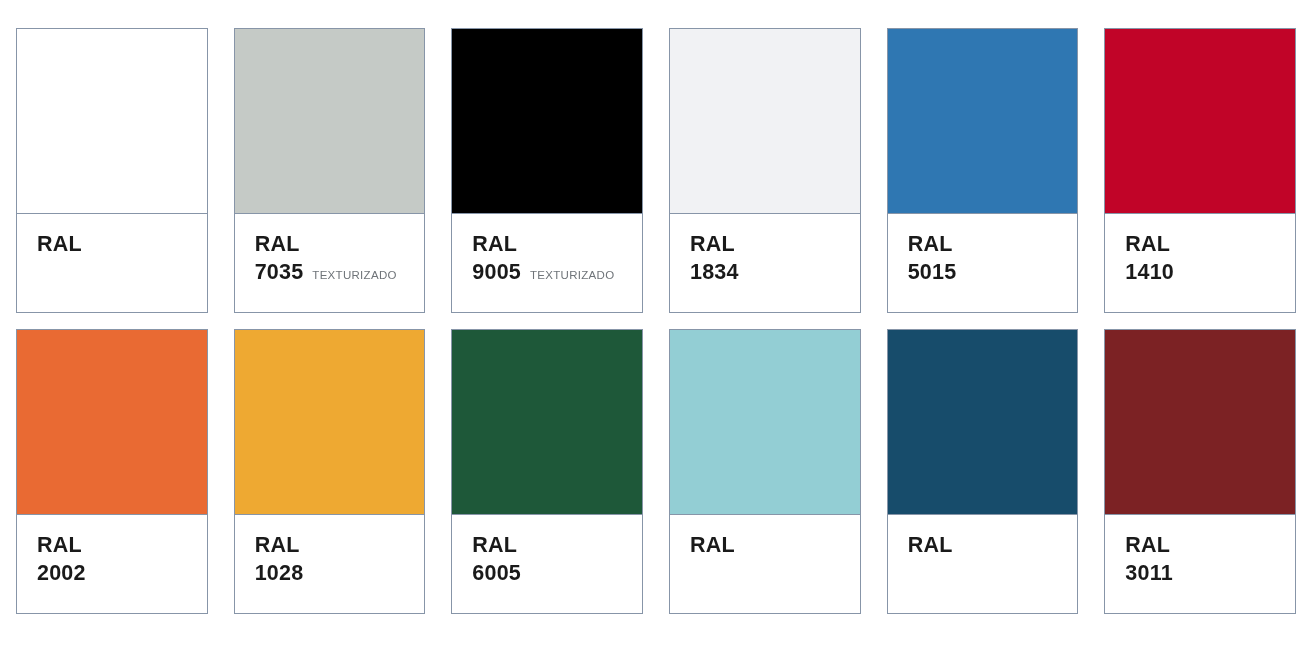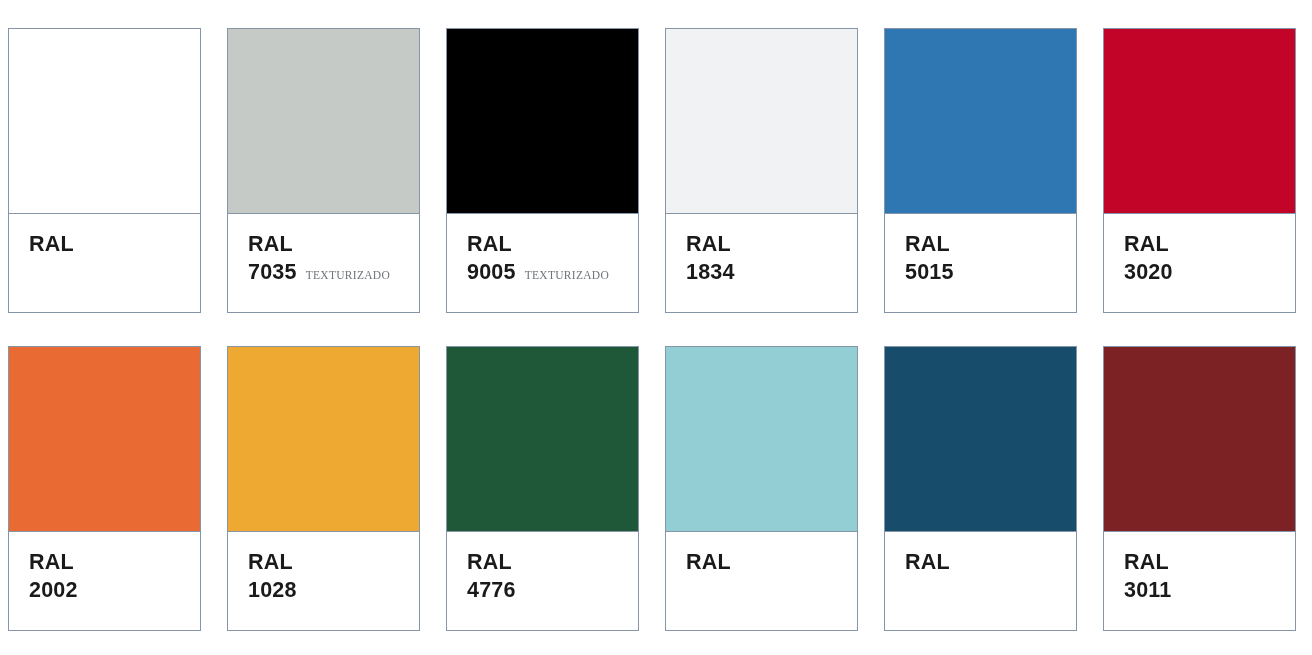--- a/index.html
+++ b/index.html
@@ -12,25 +12,25 @@
     height: 655px;
     background: #ffffff;
     font-family: "Liberation Sans", sans-serif;
     overflow: hidden;
   }
 
   #swatch-grid {
     box-sizing: border-box;
     width: 1312px;
     height: 655px;
-    padding: 28px 16px 24px 8px;
+    padding: 28px 16px 24px 16px;
     display: flex;
     flex-direction: column;
     justify-content: flex-start;
-    gap: 33px;
+    gap: 16px;
   }
 
   .swatch-row {
     display: flex;
     flex-direction: row;
     justify-content: flex-start;
     align-items: flex-start;
     gap: 26px;
     height: 285px;
   }
@@ -85,21 +85,20 @@
     color: #1a1a1a;
     letter-spacing: 0.2px;
   }
 
   .label-finish {
     font-size: 11.5px;
     font-weight: normal;
     color: #6f7479;
     letter-spacing: 0.3px;
     white-space: nowrap;
-    font-family: Liberation Serif, serif;
   }
 
   .label-finish:empty {
     display: none;
   }
 </style>
 </head>
 <body>
 
 <div id="swatch-grid">
@@ -147,21 +146,21 @@
           <div class="label-coderow">
             <span class="label-code">5015</span>
           </div>
         </div>
       </div>
       <div class="swatch-card">
         <div class="swatch-color" style="background-color: rgb(193, 4, 40);"></div>
         <div class="swatch-label">
           <div class="label-ral">RAL</div>
           <div class="label-coderow">
-            <span class="label-code">3020</span>
+            <span class="label-code">1410</span>
           </div>
         </div>
       </div>
     </div>
   <div class="swatch-row">
       <div class="swatch-card">
         <div class="swatch-color" style="background-color: rgb(233, 106, 51);"></div>
         <div class="swatch-label">
           <div class="label-ral">RAL</div>
           <div class="label-coderow">
@@ -176,21 +175,21 @@
           <div class="label-coderow">
             <span class="label-code">1028</span>
           </div>
         </div>
       </div>
       <div class="swatch-card">
         <div class="swatch-color" style="background-color: rgb(30, 88, 57);"></div>
         <div class="swatch-label">
           <div class="label-ral">RAL</div>
           <div class="label-coderow">
-            <span class="label-code">4776</span>
+            <span class="label-code">6005</span>
           </div>
         </div>
       </div>
       <div class="swatch-card">
         <div class="swatch-color" style="background-color: rgb(147, 206, 212);"></div>
         <div class="swatch-label">
           <div class="label-ral">RAL</div>
         </div>
       </div>
       <div class="swatch-card">

